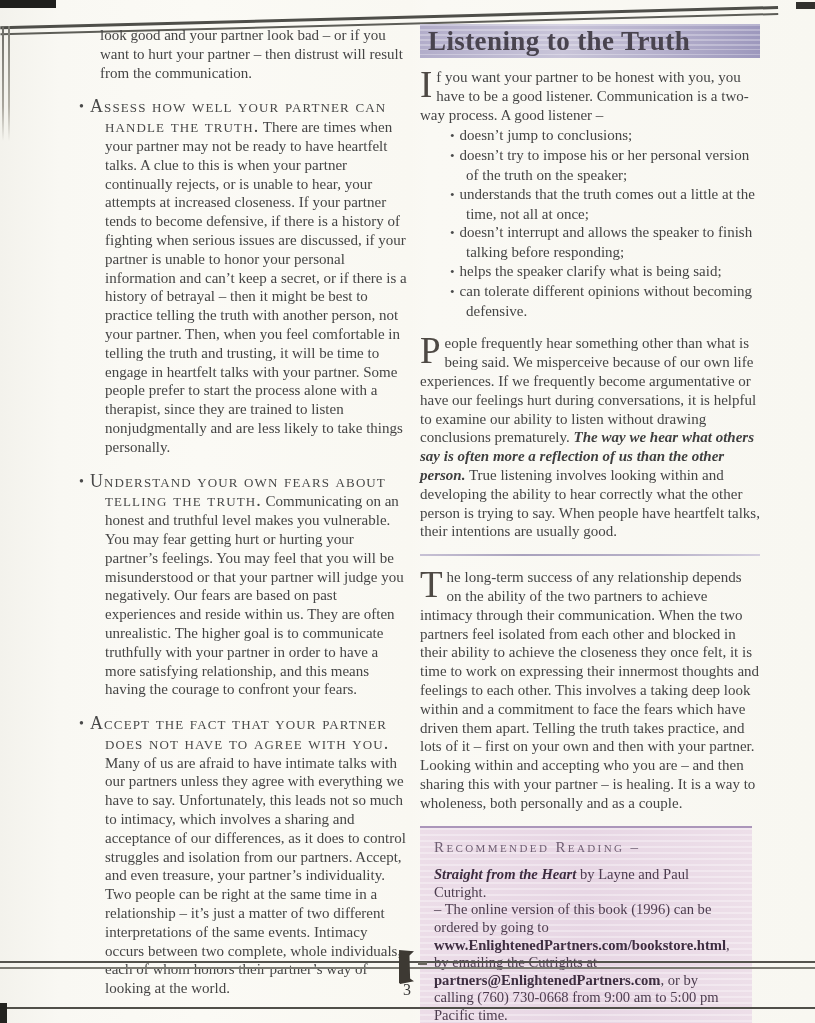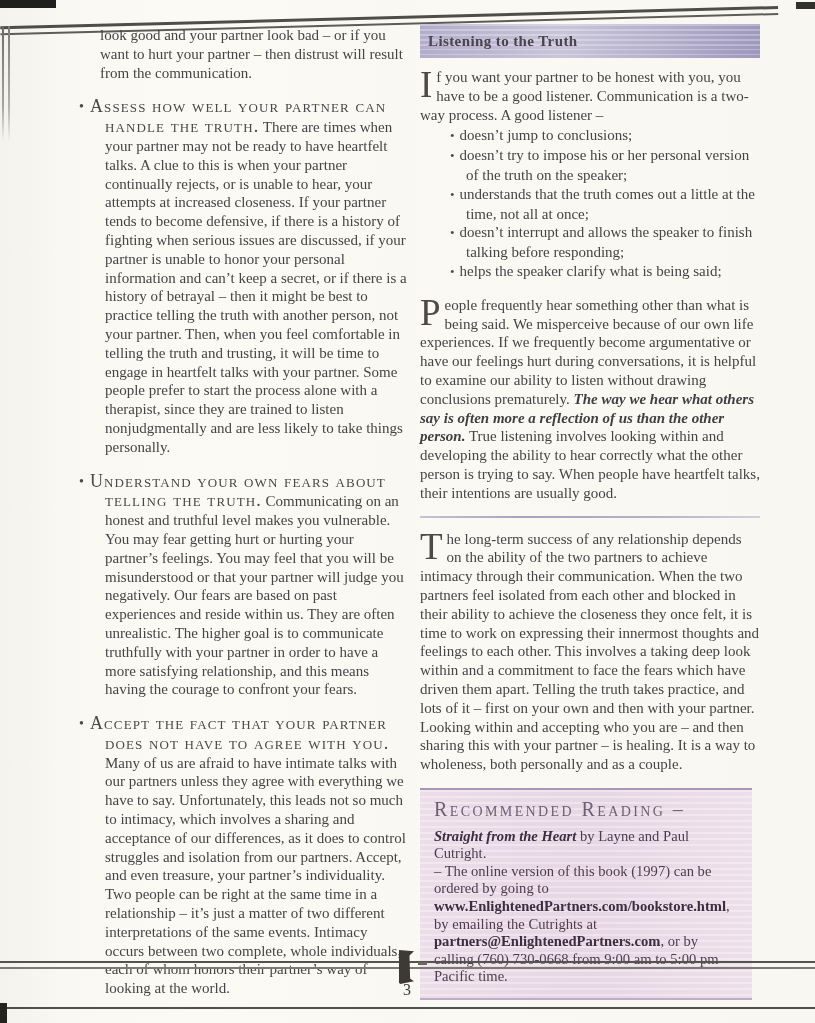--- a/index.html
+++ b/index.html
@@ -40,21 +40,21 @@
   .tip .bullet-dot{position:absolute;left:4px;top:1px;font-size:14px;color:#4a4a4a;}
   .lead{font-variant:small-caps;letter-spacing:1.1px;font-size:18px;color:#484848;}
 
   
   .title-band{
     height:34px;display:flex;align-items:center;padding-left:8px;box-sizing:border-box;
     background:
       repeating-linear-gradient(180deg,rgba(255,255,255,0.28) 0 1.5px,rgba(255,255,255,0) 1.5px 5px),
       linear-gradient(90deg,#b2adca 0%,#c9c5d9 42%,#b5b0cc 70%,#9d98bd 100%);
   }
-  .title-band h2{margin:0;font-size:15px;font-weight:bold;color:#49444f;letter-spacing:0.4px;}
+  .title-band h2{margin:0;font-size:27px;font-weight:bold;color:#49444f;letter-spacing:0.4px;}
 
   .rc-para{margin-top:10px;}
   .dropcap{float:left;font-size:37px;line-height:30px;padding:2px 4px 0 0;color:#4e4944;}
   .em-sentence{font-weight:bold;font-style:italic;color:#3f3f3f;}
 
   .traits-list{list-style:none;margin:2px 0 0 0;padding:0 0 0 30px;}
   .traits-list li{padding-left:16px;text-indent:-16px;position:relative;}
   .traits-list li .li-bullet{font-size:13px;padding-right:5px;color:#4a4a4a;}
 
   .rc-divider{margin:13px 0 12px 0;height:2px;
@@ -62,21 +62,21 @@
 
   .reading-box{
     margin-top:14px;box-sizing:border-box;width:332px;
     border-top:2px solid #ab96ba;border-bottom:2px solid #c2abc6;
     padding:10px 14px 12px 14px;
     background:
       repeating-linear-gradient(180deg,rgba(255,255,255,0.32) 0 2px,rgba(255,255,255,0) 2px 6px),
       linear-gradient(90deg,#ecdde8 0%,#e7d6e4 50%,#eddfe9 100%);
   }
   .reading-box .box-heading{
-    font-variant:small-caps;letter-spacing:2.4px;font-size:20px;color:#6e5e72;margin-bottom:9px;
+    font-variant:small-caps;letter-spacing:2.4px;font-size:15px;color:#6e5e72;margin-bottom:9px;
   }
   .reading-box .box-body{font-size:14.6px;line-height:17.6px;color:#4c3c4e;}
   .reading-box .b{font-weight:bold;color:#3d2d40;}
   .reading-box .bi{font-weight:bold;font-style:italic;color:#3d2d40;}
 </style>
 </head>
 <body>
 
 <div class="page">
 
@@ -115,32 +115,33 @@
     </div>
 
     <p class="rc-para"><span class="dropcap">I</span><span>f you want your partner to be honest with you, you have to be a good listener. Communication is a two-way process. A good listener –</span></p>
 
     <ul class="traits-list">
       <li><span class="li-bullet">•</span><span>doesn’t jump to conclusions;</span></li>
       <li><span class="li-bullet">•</span><span>doesn’t try to impose his or her personal version of the truth on the speaker;</span></li>
       <li><span class="li-bullet">•</span><span>understands that the truth comes out a little at the time, not all at once;</span></li>
       <li><span class="li-bullet">•</span><span>doesn’t interrupt and allows the speaker to finish talking before responding;</span></li>
       <li><span class="li-bullet">•</span><span>helps the speaker clarify what is being said;</span></li>
+      <li><span class="li-bullet">•</span><span>can tolerate different opinions without becoming defensive.</span></li>
     </ul>
 
     <p class="rc-para" style="margin-top:14px;"><span class="dropcap">P</span><span>eople frequently hear something other than what is being said. We misperceive because of our own life experiences. If we frequently become argumentative or have our feelings hurt during conversations, it is helpful to examine our ability to listen without drawing conclusions prematurely. </span><span class="em-sentence">The way we hear what others say is often more a reflection of us than the other person.</span><span> True listening involves looking within and developing the ability to hear correctly what the other person is trying to say. When people have heartfelt talks, their intentions are usually good.</span></p>
 
     <div class="rc-divider"></div>
 
     <p class="rc-para" style="margin-top:0;"><span class="dropcap">T</span><span>he long-term success of any relationship depends on the ability of the two partners to achieve intimacy through their communication. When the two partners feel isolated from each other and blocked in their ability to achieve the closeness they once felt, it is time to work on expressing their innermost thoughts and feelings to each other. This involves a taking deep look within and a commitment to face the fears which have driven them apart. Telling the truth takes practice, and lots of it – first on your own and then with your partner. Looking within and accepting who you are – and then sharing this with your partner – is healing. It is a way to wholeness, both personally and as a couple.</span></p>
 
     <div class="reading-box">
       <div class="box-heading">Recommended Reading –</div>
       <div class="box-body"><span class="bi">Straight from the Heart</span><span> by Layne and Paul Cutright.</span><br>
-        <span>– The online version of this book (1997) can be ordered by going to </span><span class="b">www.EnlightenedPartners.com/bookstore.html</span><span>, by emailing the Cutrights at </span><span class="b">partners@EnlightenedPartners.com</span><span>, or by calling (760) 730-0668 from 9:00 am to 5:00 pm Pacific time.</span><br>
+        <span>– The online version of this book (1996) can be ordered by going to </span><span class="b">www.EnlightenedPartners.com/bookstore.html</span><span>, by emailing the Cutrights at </span><span class="b">partners@EnlightenedPartners.com</span><span>, or by calling (760) 730-0668 from 9:00 am to 5:00 pm Pacific time.</span><br>
         
       </div>
     </div>
   </div>
 
   <div class="footer-rule-a"></div>
   <div class="footer-rule-b"></div>
   <div class="footer-ornament"></div>
   <div class="footer-dash"></div>
   <div class="page-number">3</div>

